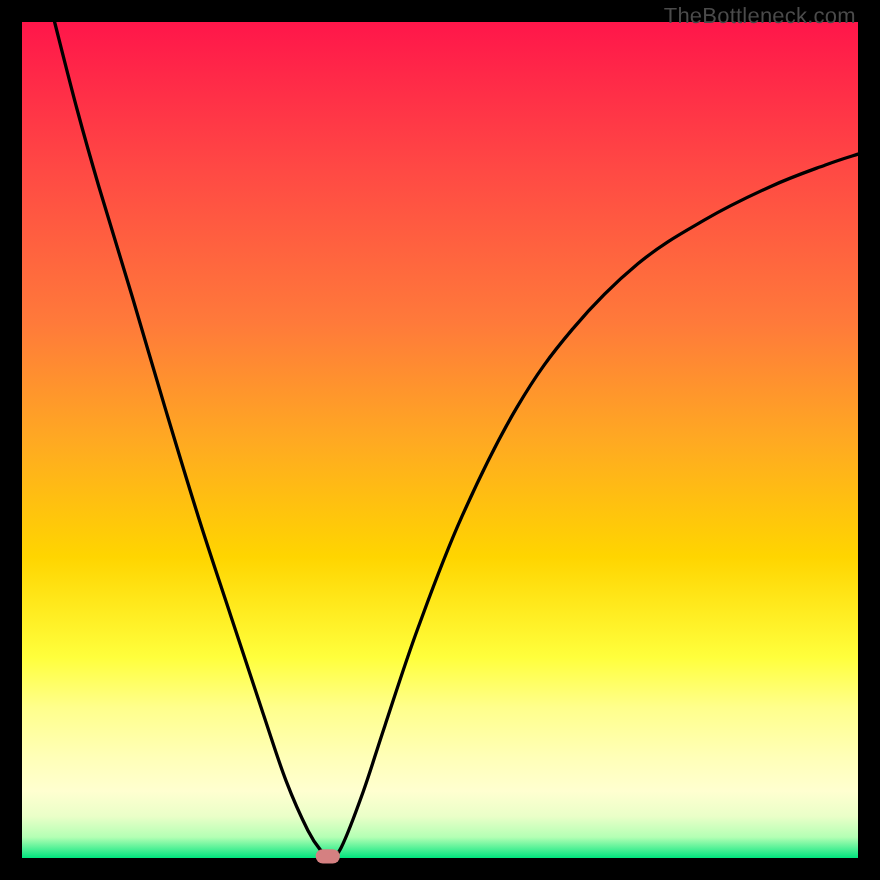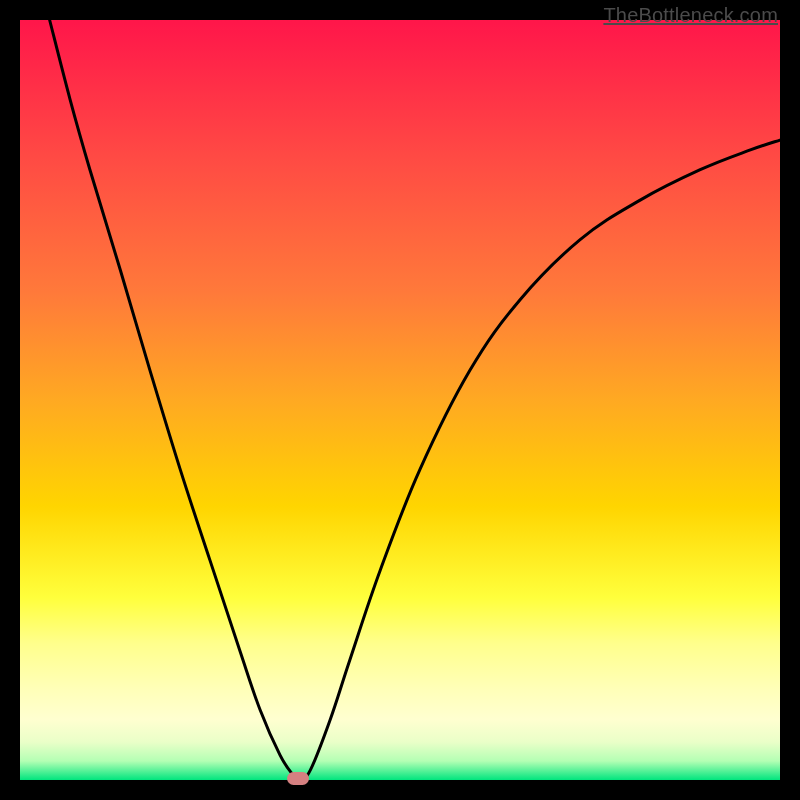--- a/index.html
+++ b/index.html
@@ -26,21 +26,20 @@
     height: 100%;
   }
   .watermark {
     position: absolute;
     top: 4px;
     right: 22px;
     font-size: 20px;
     color: #4b4b4b;
     letter-spacing: 0.2px;
     font-weight: 500;
-    text-decoration: underline;
   }
   svg.curve {
     position: absolute;
     left: 20px;
     top: 20px;
     width: 760px;
     height: 760px;
     overflow: visible;
   }
   .marker {

